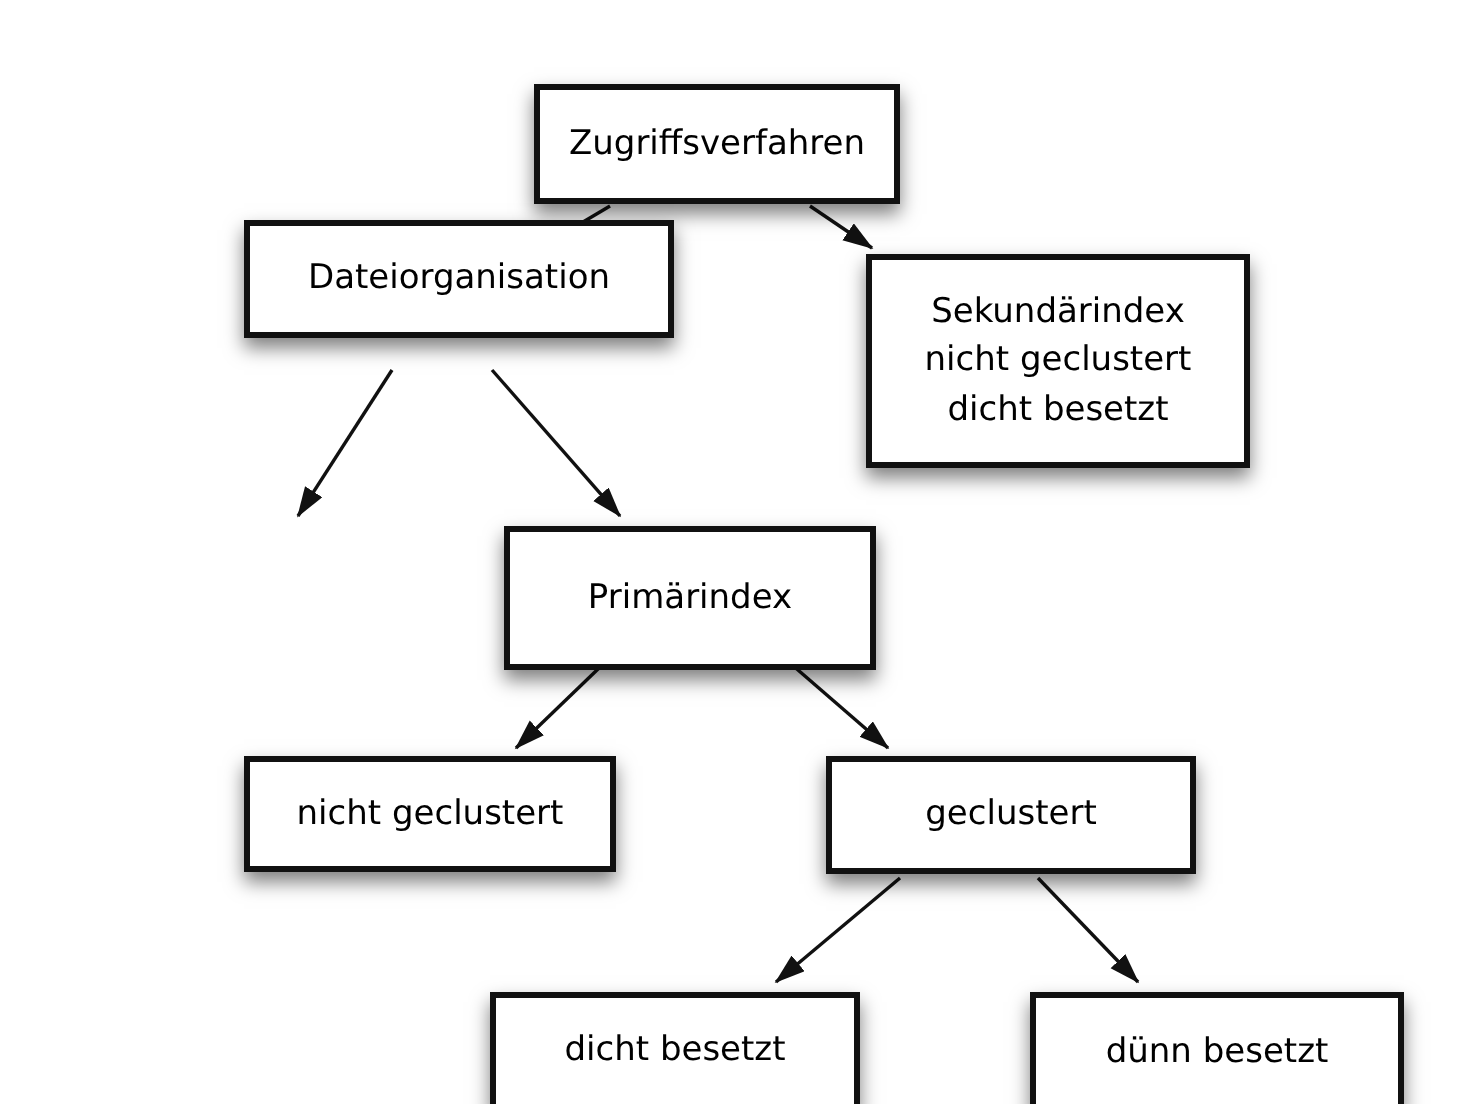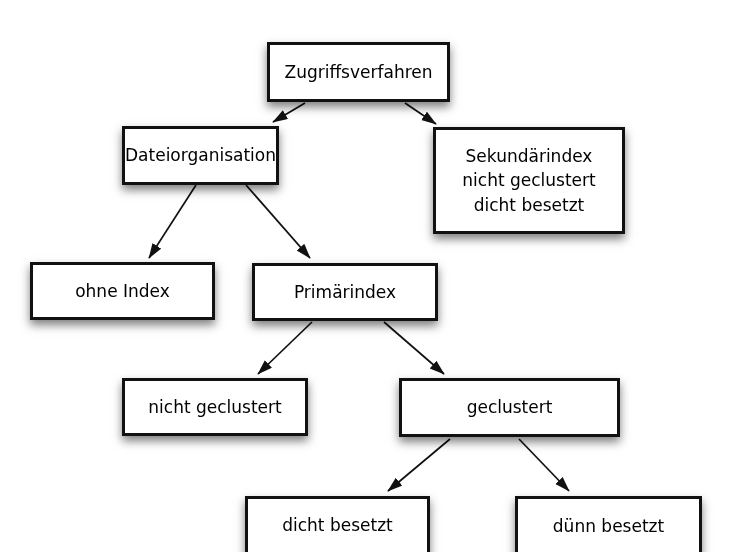--- a/index.html
+++ b/index.html
@@ -36,26 +36,26 @@
     justify-content: center;
     text-align: center;
     font-size: 17px;
     color: #000000;
     line-height: 1.45;
   }
   .node .italic { }
 
   
   #n-zugriffsverfahren { left: 267px; top: 12px;  width: 183px; height: 60px; }
-  #n-dateiorganisation { left: 122px; top: 96px;  width: 157px; height: 59px; }
+  #n-dateiorganisation { left: 122px; top: 80px;  width: 215px; height: 59px; }
   #n-zugriffspfad      { left: 433px; top: 97px;  width: 192px; height: 107px; }
   #n-ohne-index        { left: 30px;  top: 232px; width: 185px; height: 58px; }
-  #n-primaerindex      { left: 252px; top: 233px; width: 186px; height: 58px; }
+  #n-primaerindex      { left: 252px; top: 233px; width: 186px; height: 72px; }
   #n-nicht-geclustert  { left: 122px; top: 348px; width: 186px; height: 58px; }
-  #n-geclustert        { left: 399px; top: 348px; width: 221px; height: 59px; }
+  #n-geclustert        { left: 413px; top: 348px; width: 185px; height: 59px; }
   #n-dicht-besetzt     { left: 245px; top: 466px; width: 185px; height: 59px; }
   #n-duenn-besetzt     { left: 515px; top: 466px; width: 187px; height: 60px; }
 </style>
 </head>
 <body>
 
 <div class="canvas">
 
   <svg class="arrows" viewBox="0 0 741 552" xmlns="http://www.w3.org/2000/svg">
     <defs>
@@ -82,23 +82,20 @@
   <div id="n-dateiorganisation" class="node">
     <span>Dateiorganisation</span>
   </div>
 
   <div id="n-zugriffspfad" class="node">
     <span class="italic">Sekundärindex</span>
     <span class="italic">nicht geclustert</span>
     <span class="italic">dicht besetzt</span>
   </div>
 
-  <div id="n-ohne-index" class="node">
-    <span>ohne Index</span>
-  </div>
 
   <div id="n-primaerindex" class="node">
     <span>Primärindex</span>
   </div>
 
   <div id="n-nicht-geclustert" class="node">
     <span>nicht geclustert</span>
   </div>
 
   <div id="n-geclustert" class="node">

